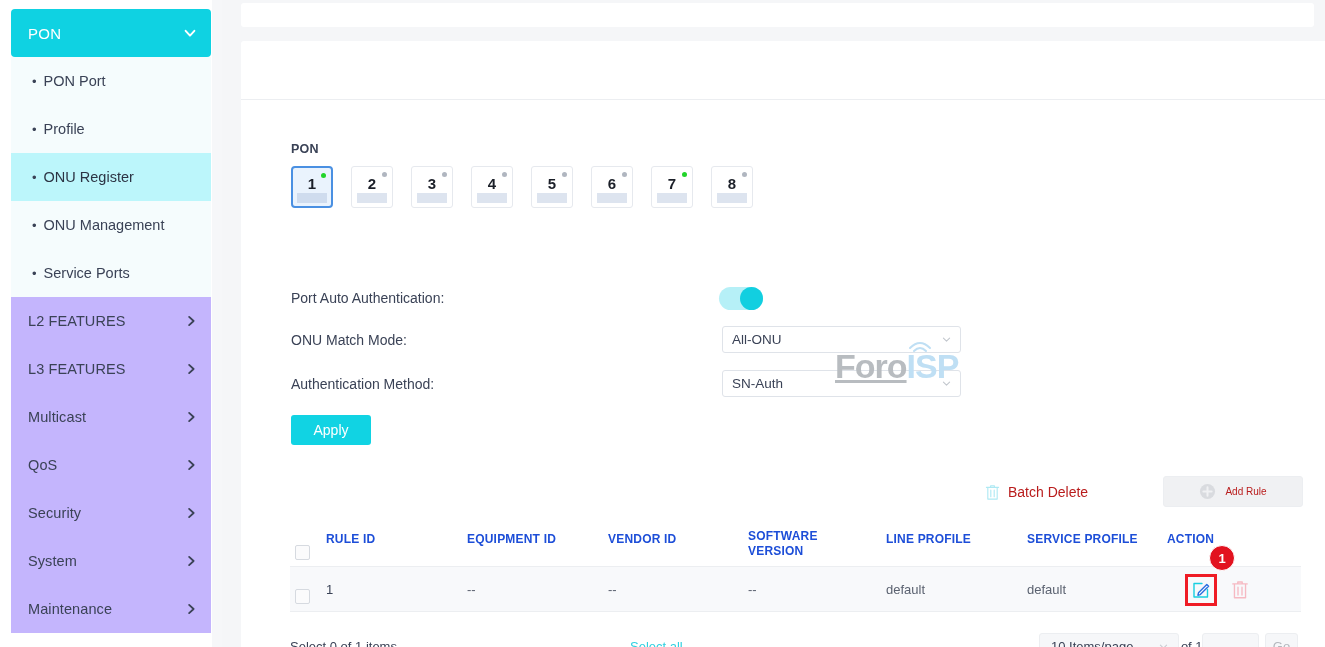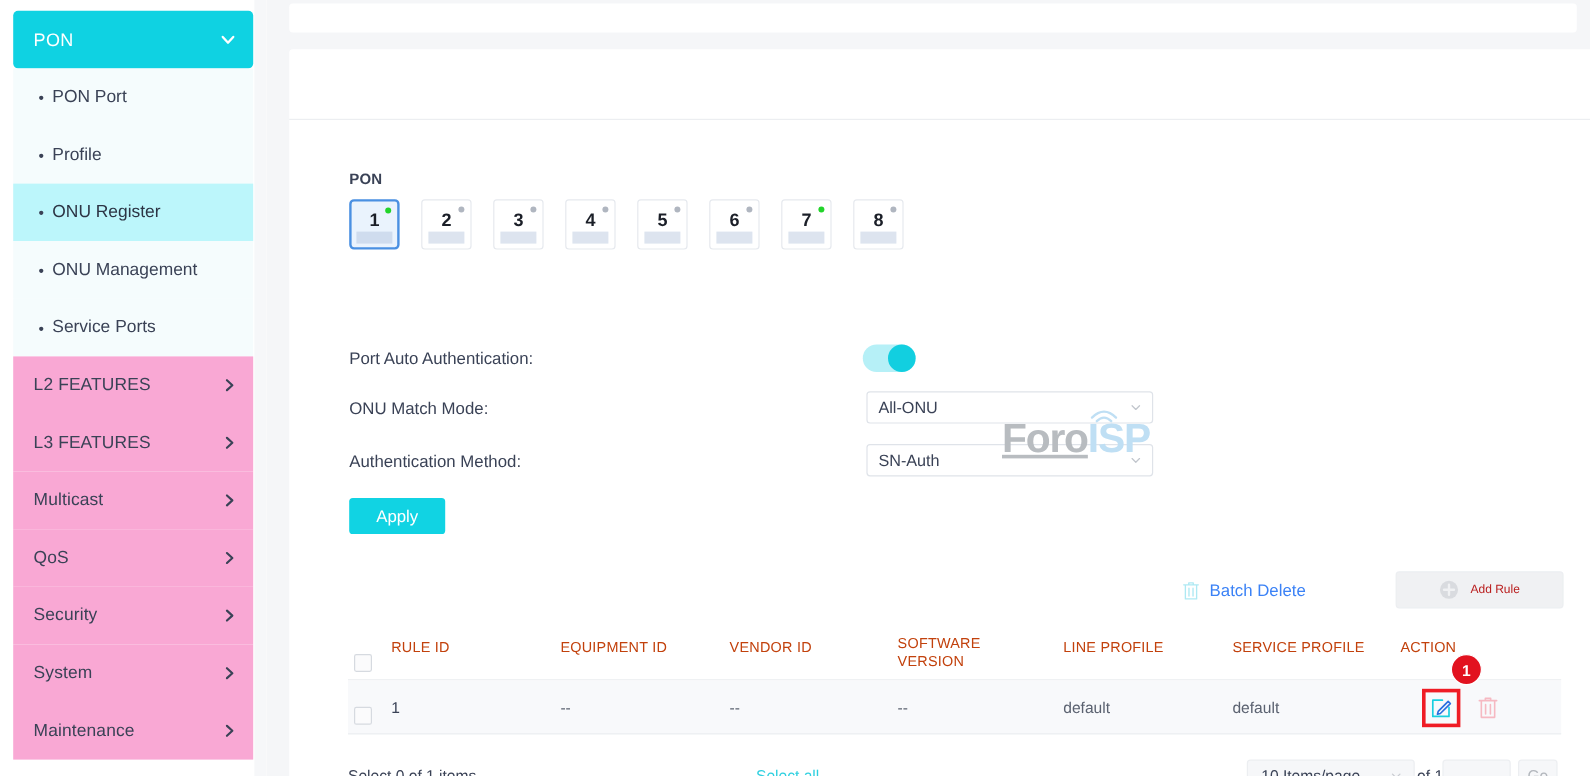--- a/index.html
+++ b/index.html
@@ -47,21 +47,21 @@
   .sub-item .dot { font-size: 13px; margin-right: 7px; color: #3a4256; line-height: 1;}
   .sub-item.active { background: #bcf6fb; }
   .sub-item.active .si-label { color: #2c3444; }
 
   .top-list {
     position: absolute; left: 11px; top: 297px; width: 200px;
   }
   .top-item {
     height: 48px; display: flex; align-items: center; justify-content: space-between;
     padding: 0 14px 0 17px;
-    background: #f9a8d4;
+    background: #c4b5fd;
     font-size: 14.5px; color: #3a4256;
   }
   .top-item .ti-label { letter-spacing: .1px; }
   .chev-right { width: 12px; height: 12px; display:block; }
 
   
   #main { position: absolute; left: 222px; top: 0; width: 1103px; height: 647px; }
 
   #top-strip {
     position: absolute; left: 19px; top: 3px; width: 1073px; height: 24px;
@@ -173,21 +173,21 @@
   #watermark .wm-foro { color: #b8bcc0; text-decoration: underline; }
   #watermark .wm-isp { color: #bfdff4; }
   #wm-wifi { position: absolute; left: 72px; top: 0px; width: 26px; height: 18px; }
 
   
   #batch-delete {
     position: absolute; left: 744px; top: 438px;
     display: flex; align-items: center; height: 26px;
   }
   #batch-delete .bd-label {
-    font-size: 14px; color: #3b82f6; margin-left: 8px;
+    font-size: 14px; color: #b91c1c; margin-left: 8px;
   }
   .trash-ico { width: 15px; height: 17px; display: block; }
 
   #add-rule {
     position: absolute; left: 922px; top: 435px;
     width: 140px; height: 31px;
     background: #f0f1f3; border: 1px solid #eceef1; border-radius: 3px;
     display: flex; align-items: center; justify-content: center;
   }
   #add-rule .plus-ico { width: 17px; height: 17px; display: block; margin-right: 9px; }
@@ -199,21 +199,21 @@
     position: relative; height: 46px;
     border-bottom: 1px solid #eceef1;
   }
   #tbl-row {
     position: relative; height: 45px;
     background: #f8f9fb;
     border-bottom: 1px solid #eceef1;
   }
   .th {
     position: absolute; top: 11px;
-    font-size: 12px; font-weight: normal; color: #c2410c;
+    font-size: 12px; font-weight: bold; color: #1d4ed8;
     letter-spacing: .2px; line-height: 15px;
   }
   .td {
     position: absolute; top: 15px;
     font-size: 13px; color: #5b6270;
   }
   .td.ruleid { color: #3a4256; }
   .cb {
     position: absolute; width: 15px; height: 15px;
     border: 1px solid #d6dae0; border-radius: 2px; background: #fbfbfc;

